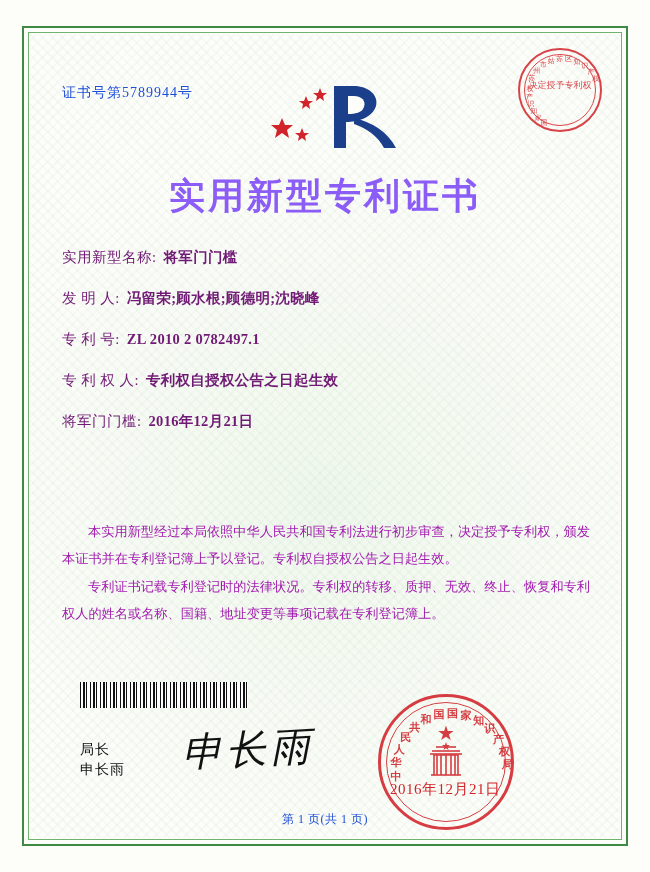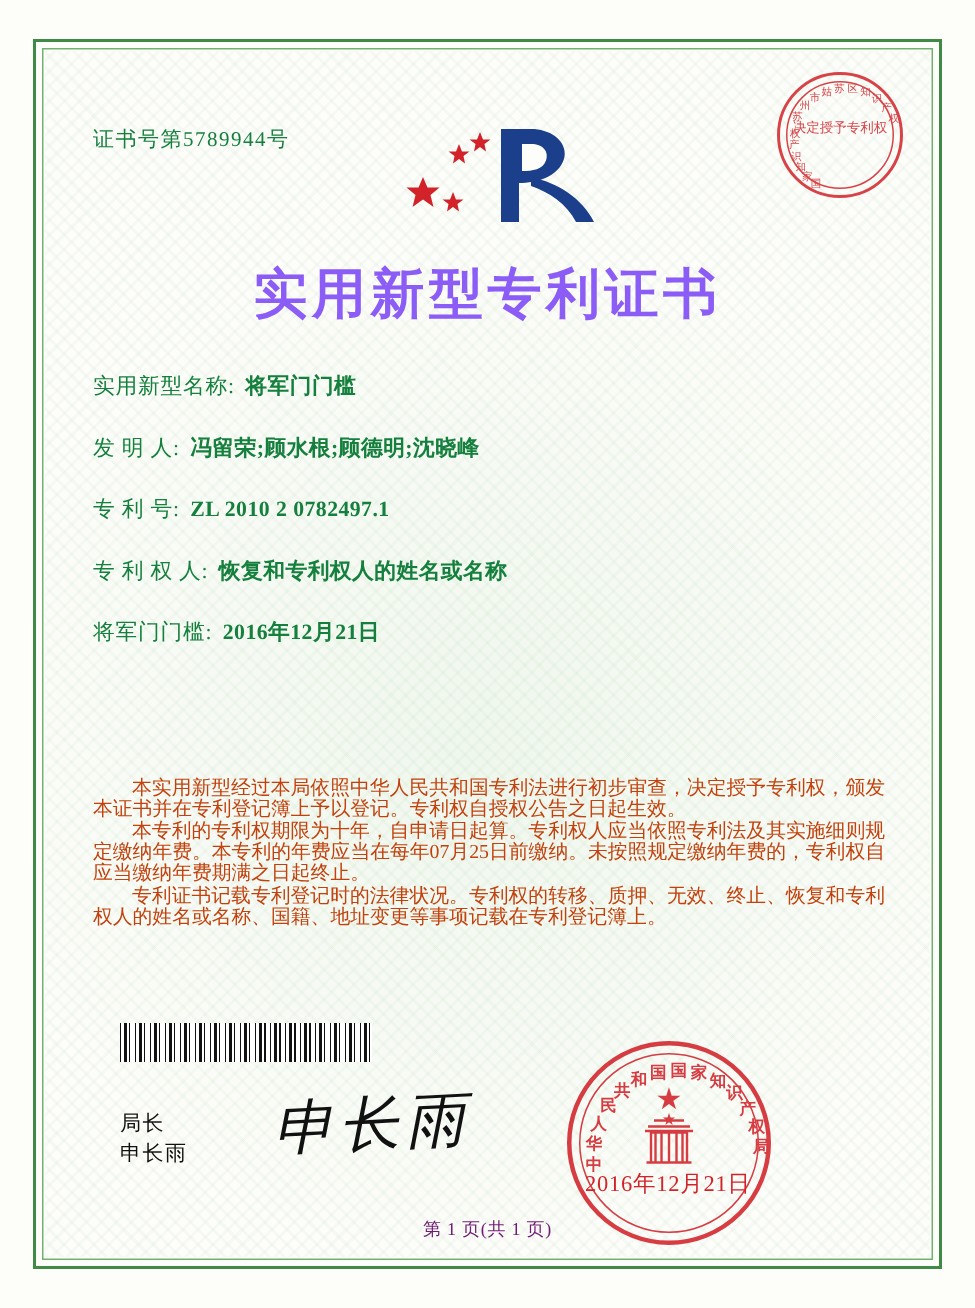--- a/index.html
+++ b/index.html
@@ -92,21 +92,21 @@
     font-size: 9px;
     line-height: 11px;
     letter-spacing: 0px;
   }
   
   .cert-no {
     position: absolute;
     left: 62px;
     top: 84px;
     font-size: 14px;
-    color: #15803d;
+    color: #1d4ed8;
     letter-spacing: 1px;
   }
   .logo {
     position: absolute;
     left: 262px;
     top: 78px;
     width: 140px;
     height: 78px;
   }
   .title {
@@ -126,41 +126,41 @@
     position: absolute;
     left: 62px;
     top: 248px;
     width: 530px;
   }
   .field-row {
     display: flex;
     align-items: baseline;
     margin-bottom: 22px;
     font-size: 14.5px;
-    color: #15803d;
+    color: #701a75;
   }
   .field-label {
     flex: 0 0 auto;
     white-space: nowrap;
     letter-spacing: 0.5px;
   }
   .field-value {
     margin-left: 7px;
     letter-spacing: 0.3px;
     font-weight: bold;
   }
   
   .body-text {
     position: absolute;
     left: 62px;
     top: 518px;
     width: 528px;
     font-size: 13.2px;
-    line-height: 14px;
-    color: #c2410c;
+    line-height: 27px;
+    color: #a21caf;
     text-align: justify;
   }
   .body-text p {
     margin: 0 0 1px 0;
     text-indent: 26px;
   }
   
   .barcode {
     position: absolute;
     left: 80px;
@@ -258,21 +258,21 @@
     font-family: "Liberation Serif", serif;
   }
   
   .footer {
     position: absolute;
     left: 0;
     bottom: 44px;
     width: 100%;
     text-align: center;
     font-size: 12px;
-    color: #701a75;
+    color: #1d4ed8;
     letter-spacing: 0.5px;
   }
 </style>
 </head>
 <body>
 
 <div class="page">
 
   <div class="border-outer"></div>
   <div class="border-inner"></div>
@@ -329,31 +329,30 @@
     <div class="field-row">
       <span class="field-label">发  明  人:</span>
       <span class="field-value">冯留荣;顾水根;顾德明;沈晓峰</span>
     </div>
     <div class="field-row">
       <span class="field-label">专  利  号:</span>
       <span class="field-value">ZL 2010 2 0782497.1</span>
     </div>
     <div class="field-row">
       <span class="field-label">专 利 权 人:</span>
-      <span class="field-value">恢复和专利权人的姓名或名称</span>
+      <span class="field-value">专利权自授权公告之日起生效</span>
     </div>
     <div class="field-row">
       <span class="field-label">将军门门槛:</span>
       <span class="field-value">2016年12月21日</span>
     </div>
   </div>
 
   <div class="body-text">
     <p>本实用新型经过本局依照中华人民共和国专利法进行初步审查，决定授予专利权，颁发本证书并在专利登记簿上予以登记。专利权自授权公告之日起生效。</p>
-    <p>本专利的专利权期限为十年，自申请日起算。专利权人应当依照专利法及其实施细则规定缴纳年费。本专利的年费应当在每年07月25日前缴纳。未按照规定缴纳年费的，专利权自应当缴纳年费期满之日起终止。</p>
     <p>专利证书记载专利登记时的法律状况。专利权的转移、质押、无效、终止、恢复和专利权人的姓名或名称、国籍、地址变更等事项记载在专利登记簿上。</p>
   </div>
 
   <div class="barcode">
     <div class="bars"></div>
   </div>
 
   <div class="sig-label">
     <div>局长</div>
     <div>申长雨</div>

